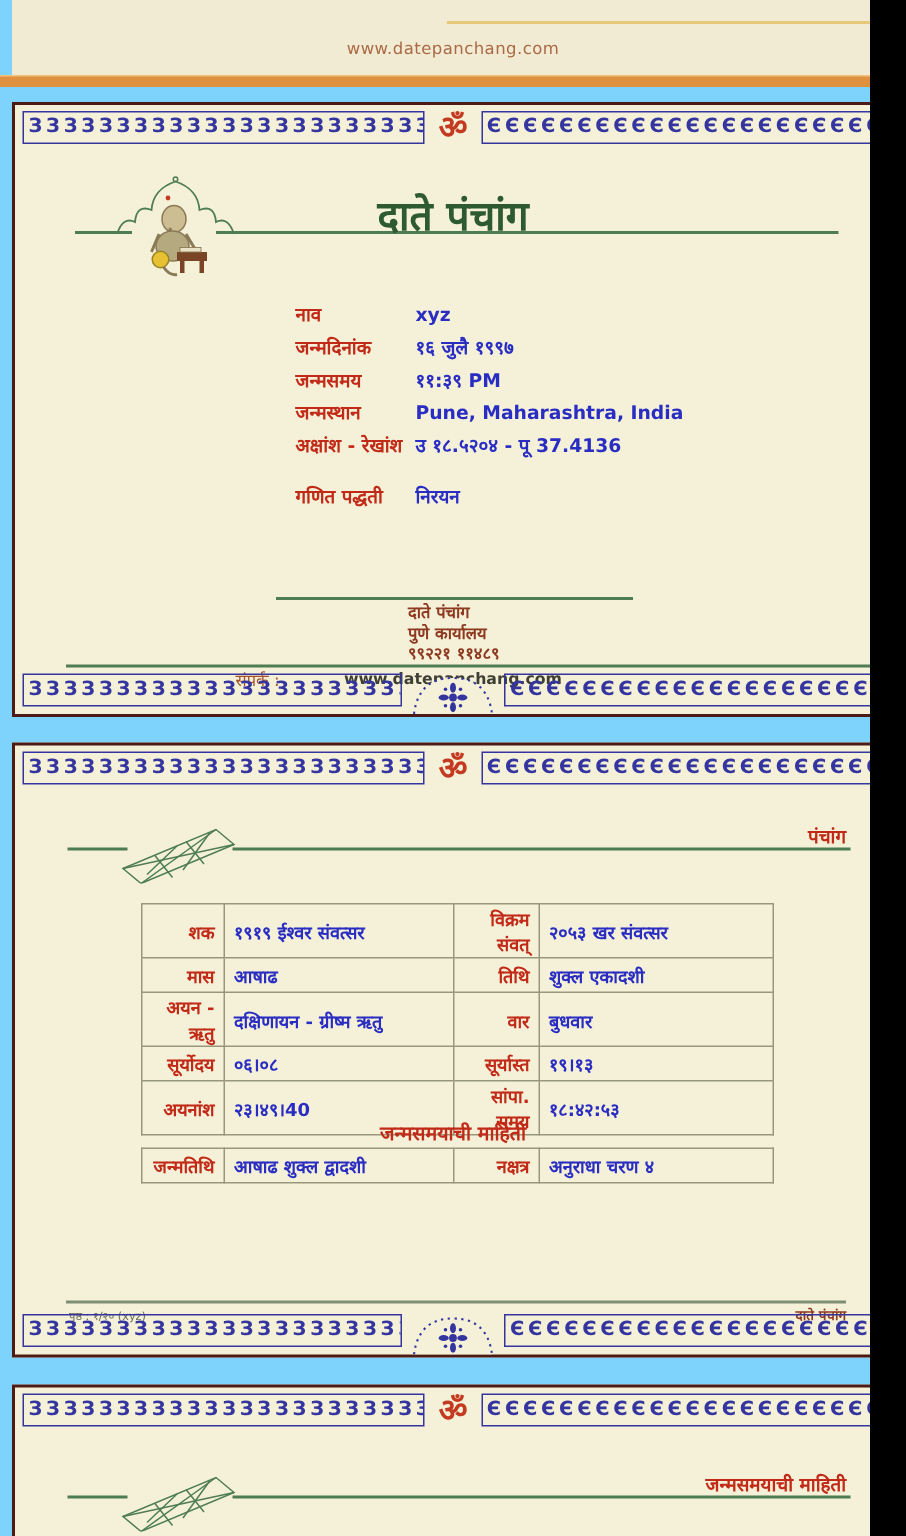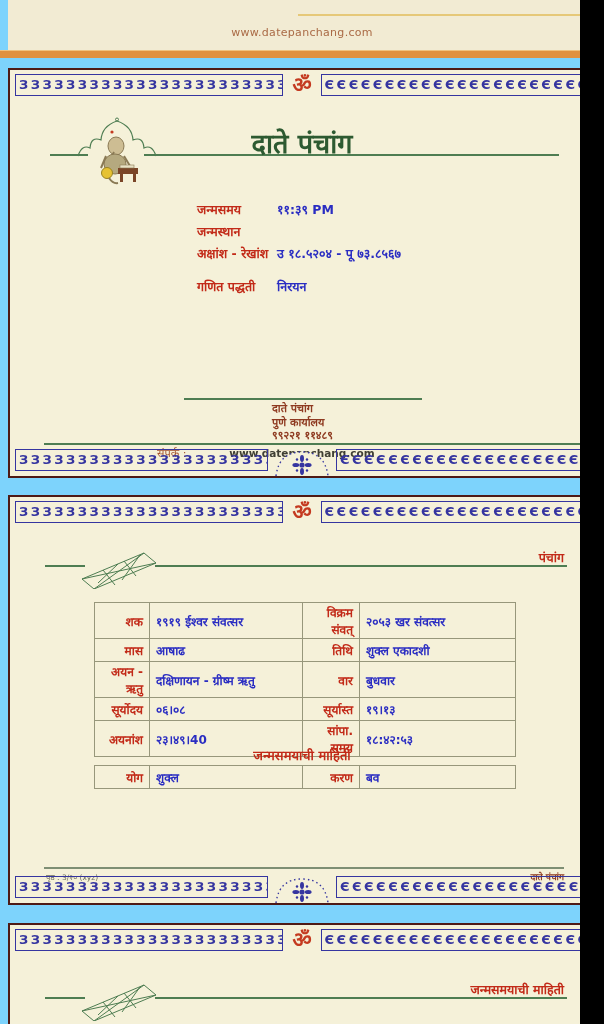--- a/index.html
+++ b/index.html
@@ -100,29 +100,38 @@
       <rect x="44" y="49" width="14" height="3" fill="#e9e2c5" stroke="#8a7a55" stroke-width=".6"></rect>
       <circle cx="31" cy="57" r="5.5" fill="#e6c233" stroke="#9a8322" stroke-width="1"></circle>
       <path d="M33,62 q4,6 9,5" fill="none" stroke="#8a7a55" stroke-width="2"></path>
       <circle cx="36" cy="16" r="1.6" fill="#c43a20"></circle>
     </svg>
 
     <div class="cover-title">दाते पंचांग</div>
 
     <div class="fields">
       <div class="frow">
+        <span class="flabel">नाव</span>
+        <span class="fvalue">xyz</span>
+      </div>
+      <div class="frow">
+        <span class="flabel">जन्मदिनांक</span>
+        <span class="fvalue">१६ जुलै १९९७</span>
+      </div>
+      <div class="frow">
         <span class="flabel">जन्मसमय</span>
         <span class="fvalue">११:३९  PM</span>
       </div>
       <div class="frow">
         <span class="flabel">जन्मस्थान</span>
+        <span class="fvalue">Pune, Maharashtra, India</span>
       </div>
       <div class="frow">
         <span class="flabel">अक्षांश - रेखांश</span>
-        <span class="fvalue">उ १८.५२०४ - पू ७३.८५६७</span>
+        <span class="fvalue">उ १८.५२०४ - पू 37.4136</span>
       </div>
       <div class="frow gap">
         <span class="flabel">गणित पद्धती</span>
         <span class="fvalue">निरयन</span>
       </div>
     </div>
 
     <div class="rule" style="left:174px; top:328px; width:238px;"></div>
     <div class="contact">
       <div class="contact-label">संपर्क :</div>
@@ -222,31 +231,31 @@
     <div class="birth-title">जन्मसमयाची माहिती</div>
 
     <table class="ptable" style="left:84px; top:268px; width:421px;">
       <colgroup>
           <col style="width:55px">
           <col style="width:153px">
           <col style="width:57px">
           <col style="width:156px">
         </colgroup>
       <tbody>
-      <tr>
-        <td class="lab">योग</td>
-        <td class="val">शुक्ल</td>
-        <td class="lab">करण</td>
-        <td class="val">बव</td>
+          <tr>
+        <td class="lab">जन्मतिथि</td>
+        <td class="val">आषाढ शुक्ल द्वादशी</td>
+        <td class="lab">नक्षत्र</td>
+        <td class="val">अनुराधा चरण ४</td>
       </tr>
     </tbody>
       </table>
 
     <div class="pfoot-rule"></div>
-    <div class="pfoot-left">पृष्ठ : 3/२० (xyz)</div>
+    <div class="pfoot-left">पृष्ठ : १/२० (xyz)</div>
     <div class="pfoot-right">दाते पंचांग</div>
 
     <div class="orn-strip bottom">
       <div class="orn-box">ЗЗЗЗЗЗЗЗЗЗЗЗЗЗЗЗЗЗЗЗЗЗЗЗЗЗЗЗ</div>
       <svg class="medallion" viewBox="0 0 58 28">
         <path d="M3,28 Q6,4 29,4 Q52,4 55,28" fill="#f5f1d9" stroke="#3535a0" stroke-width="1.4" stroke-dasharray="1.5 3"></path>
         <g fill="#3535a0">
           <circle cx="29" cy="17" r="2.6"></circle>
           <ellipse cx="29" cy="10.5" rx="2" ry="3.4"></ellipse>
           <ellipse cx="29" cy="23.5" rx="2" ry="3.4"></ellipse>

